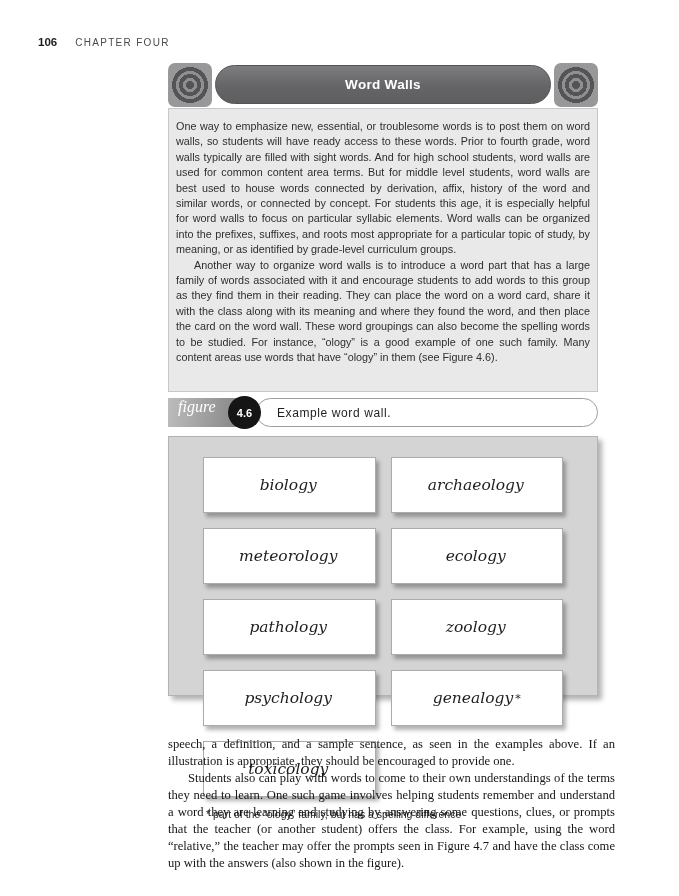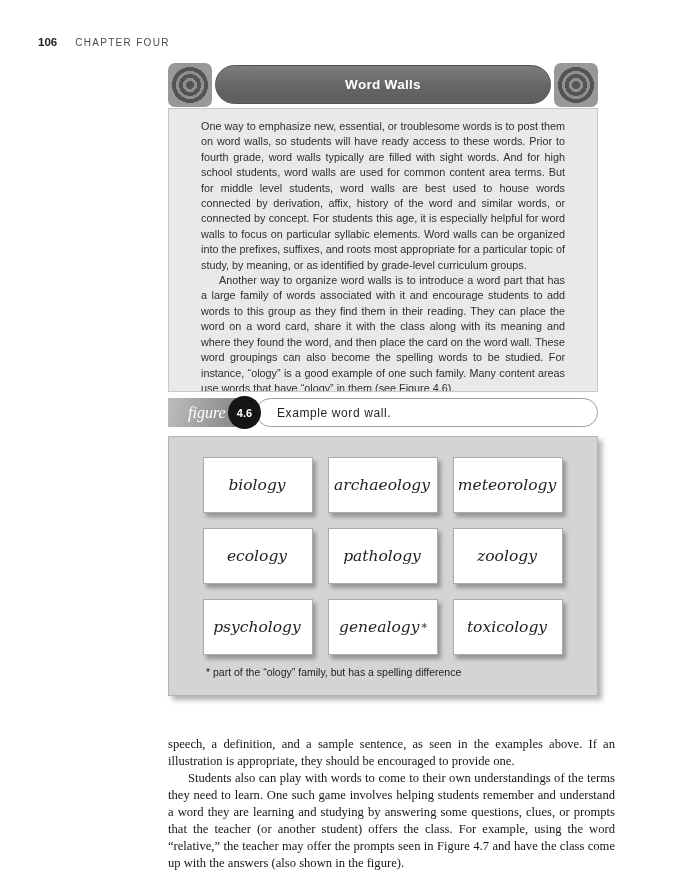--- a/index.html
+++ b/index.html
@@ -77,21 +77,21 @@
   .ww-pill-label {
     color: #ffffff;
     font-weight: bold;
     font-size: 13.5px;
     letter-spacing: 0.3px;
   }
   .ww-content {
     height: 284px;
     background: #e9e9e9;
     border: 1px solid #c7c7c7;
-    padding: 10px 32px;
+    padding: 10px 7px;
     overflow: hidden;
   }
   .ww-content p {
     font-size: 10.8px;
     line-height: 15.4px;
     color: #2e2e2e;
     text-align: justify;
   }
   .ww-content p.indent { text-indent: 18px; }
 
@@ -104,22 +104,21 @@
     height: 30px;
   }
   .figure-tag {
     position: absolute;
     left: 0;
     top: 0;
     width: 74px;
     height: 29px;
     background: linear-gradient(100deg, #bdbdbd, #838385);
     display: flex;
-    align-items: center;
-    padding-left: 20px;
+    padding-left: 10px;
   }
   .figure-tag-label {
     font-family: "Liberation Serif", serif;
     font-style: italic;
     font-size: 16px;
     color: #ffffff;
   }
   .figure-number-circle {
     position: absolute;
     left: 60px;
@@ -172,21 +171,21 @@
   .ww-panel-title {
     text-align: center;
     font-size: 10.5px;
     font-weight: bold;
     color: #1b1b1b;
     letter-spacing: 0.3px;
   }
   .card-grid {
     margin: 9px 34px 0 34px;
     display: grid;
-    grid-template-columns: repeat(3, 1fr);
+    grid-template-columns: repeat(2, 1fr);
     column-gap: 15px;
     row-gap: 15px;
   }
   .word-card {
     height: 56px;
     background: #ffffff;
     border: 1px solid #ababab;
     box-shadow: 3px 4px 4px rgba(0,0,0,0.30);
     display: flex;
     align-items: center;

